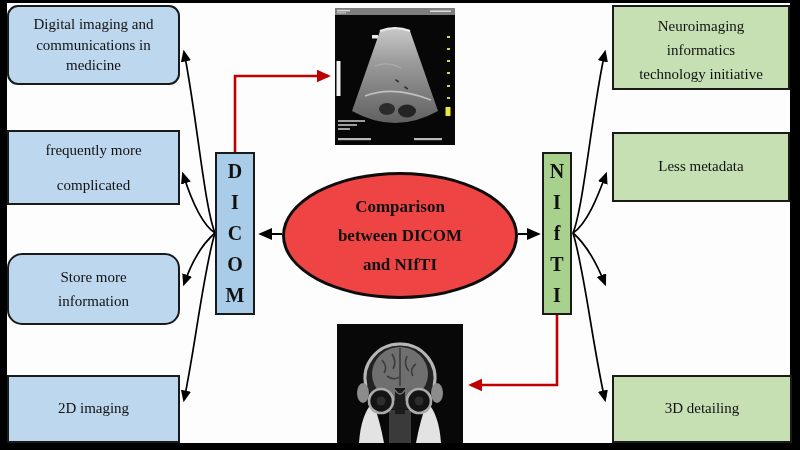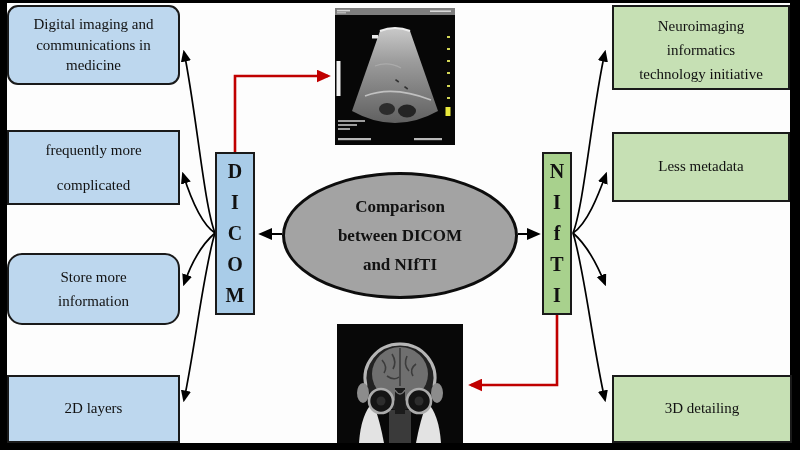--- a/index.html
+++ b/index.html
@@ -16,21 +16,21 @@
   .lh-tight{line-height:1.38;}
   .lh-wide{line-height:2.3;}
   .lh-med{line-height:1.6;}
   .blue{background:#BDD7EE;}
   .green{background:#C6E0B4;}
   .bar{background:#A9CCE8;}
   .bar-green{background:#A8D18D;}
   .bar-label{white-space:pre-line;font-weight:bold;font-size:20px;line-height:31px;}
   .ellipse{
     position:absolute;box-sizing:border-box;border:3px solid #0d0d0d;border-radius:50%;
-    background:#a3a3a3;display:flex;align-items:center;justify-content:center;text-align:center;
+    background:#ef4444;display:flex;align-items:center;justify-content:center;text-align:center;
   }
   .ellipse-text{white-space:pre-line;font-weight:bold;font-size:17px;line-height:1.72;}
   .arrow-layer{position:absolute;left:0;top:0;pointer-events:none;}
   .scan{position:absolute;display:block;}
   .scan svg{display:block;width:100%;height:100%;}
 </style>
 </head>
 <body>
 
 <div class="screen">
@@ -71,21 +71,21 @@
   </div>
   <div class="node blue" style="left:7px;top:130px;width:173px;height:75px;">
     <div class="box-text lh-wide">frequently more
 complicated</div>
   </div>
   <div class="node blue" style="left:7px;top:253px;width:173px;height:72px;border-radius:15px;">
     <div class="box-text lh-med">Store more
 information</div>
   </div>
   <div class="node blue" style="left:7px;top:375px;width:173px;height:68px;">
-    <div class="box-text">2D layers</div>
+    <div class="box-text">2D imaging</div>
   </div>
 
   <div class="node green" style="left:612px;top:5px;width:178px;height:85px;align-items:flex-end;">
     <div class="box-text lh-med">Neuroimaging
 informatics
 technology initiative</div>
   </div>
   <div class="node green" style="left:612px;top:132px;width:178px;height:70px;justify-content:center;">
     <div class="box-text">Less metadata</div>
   </div>

